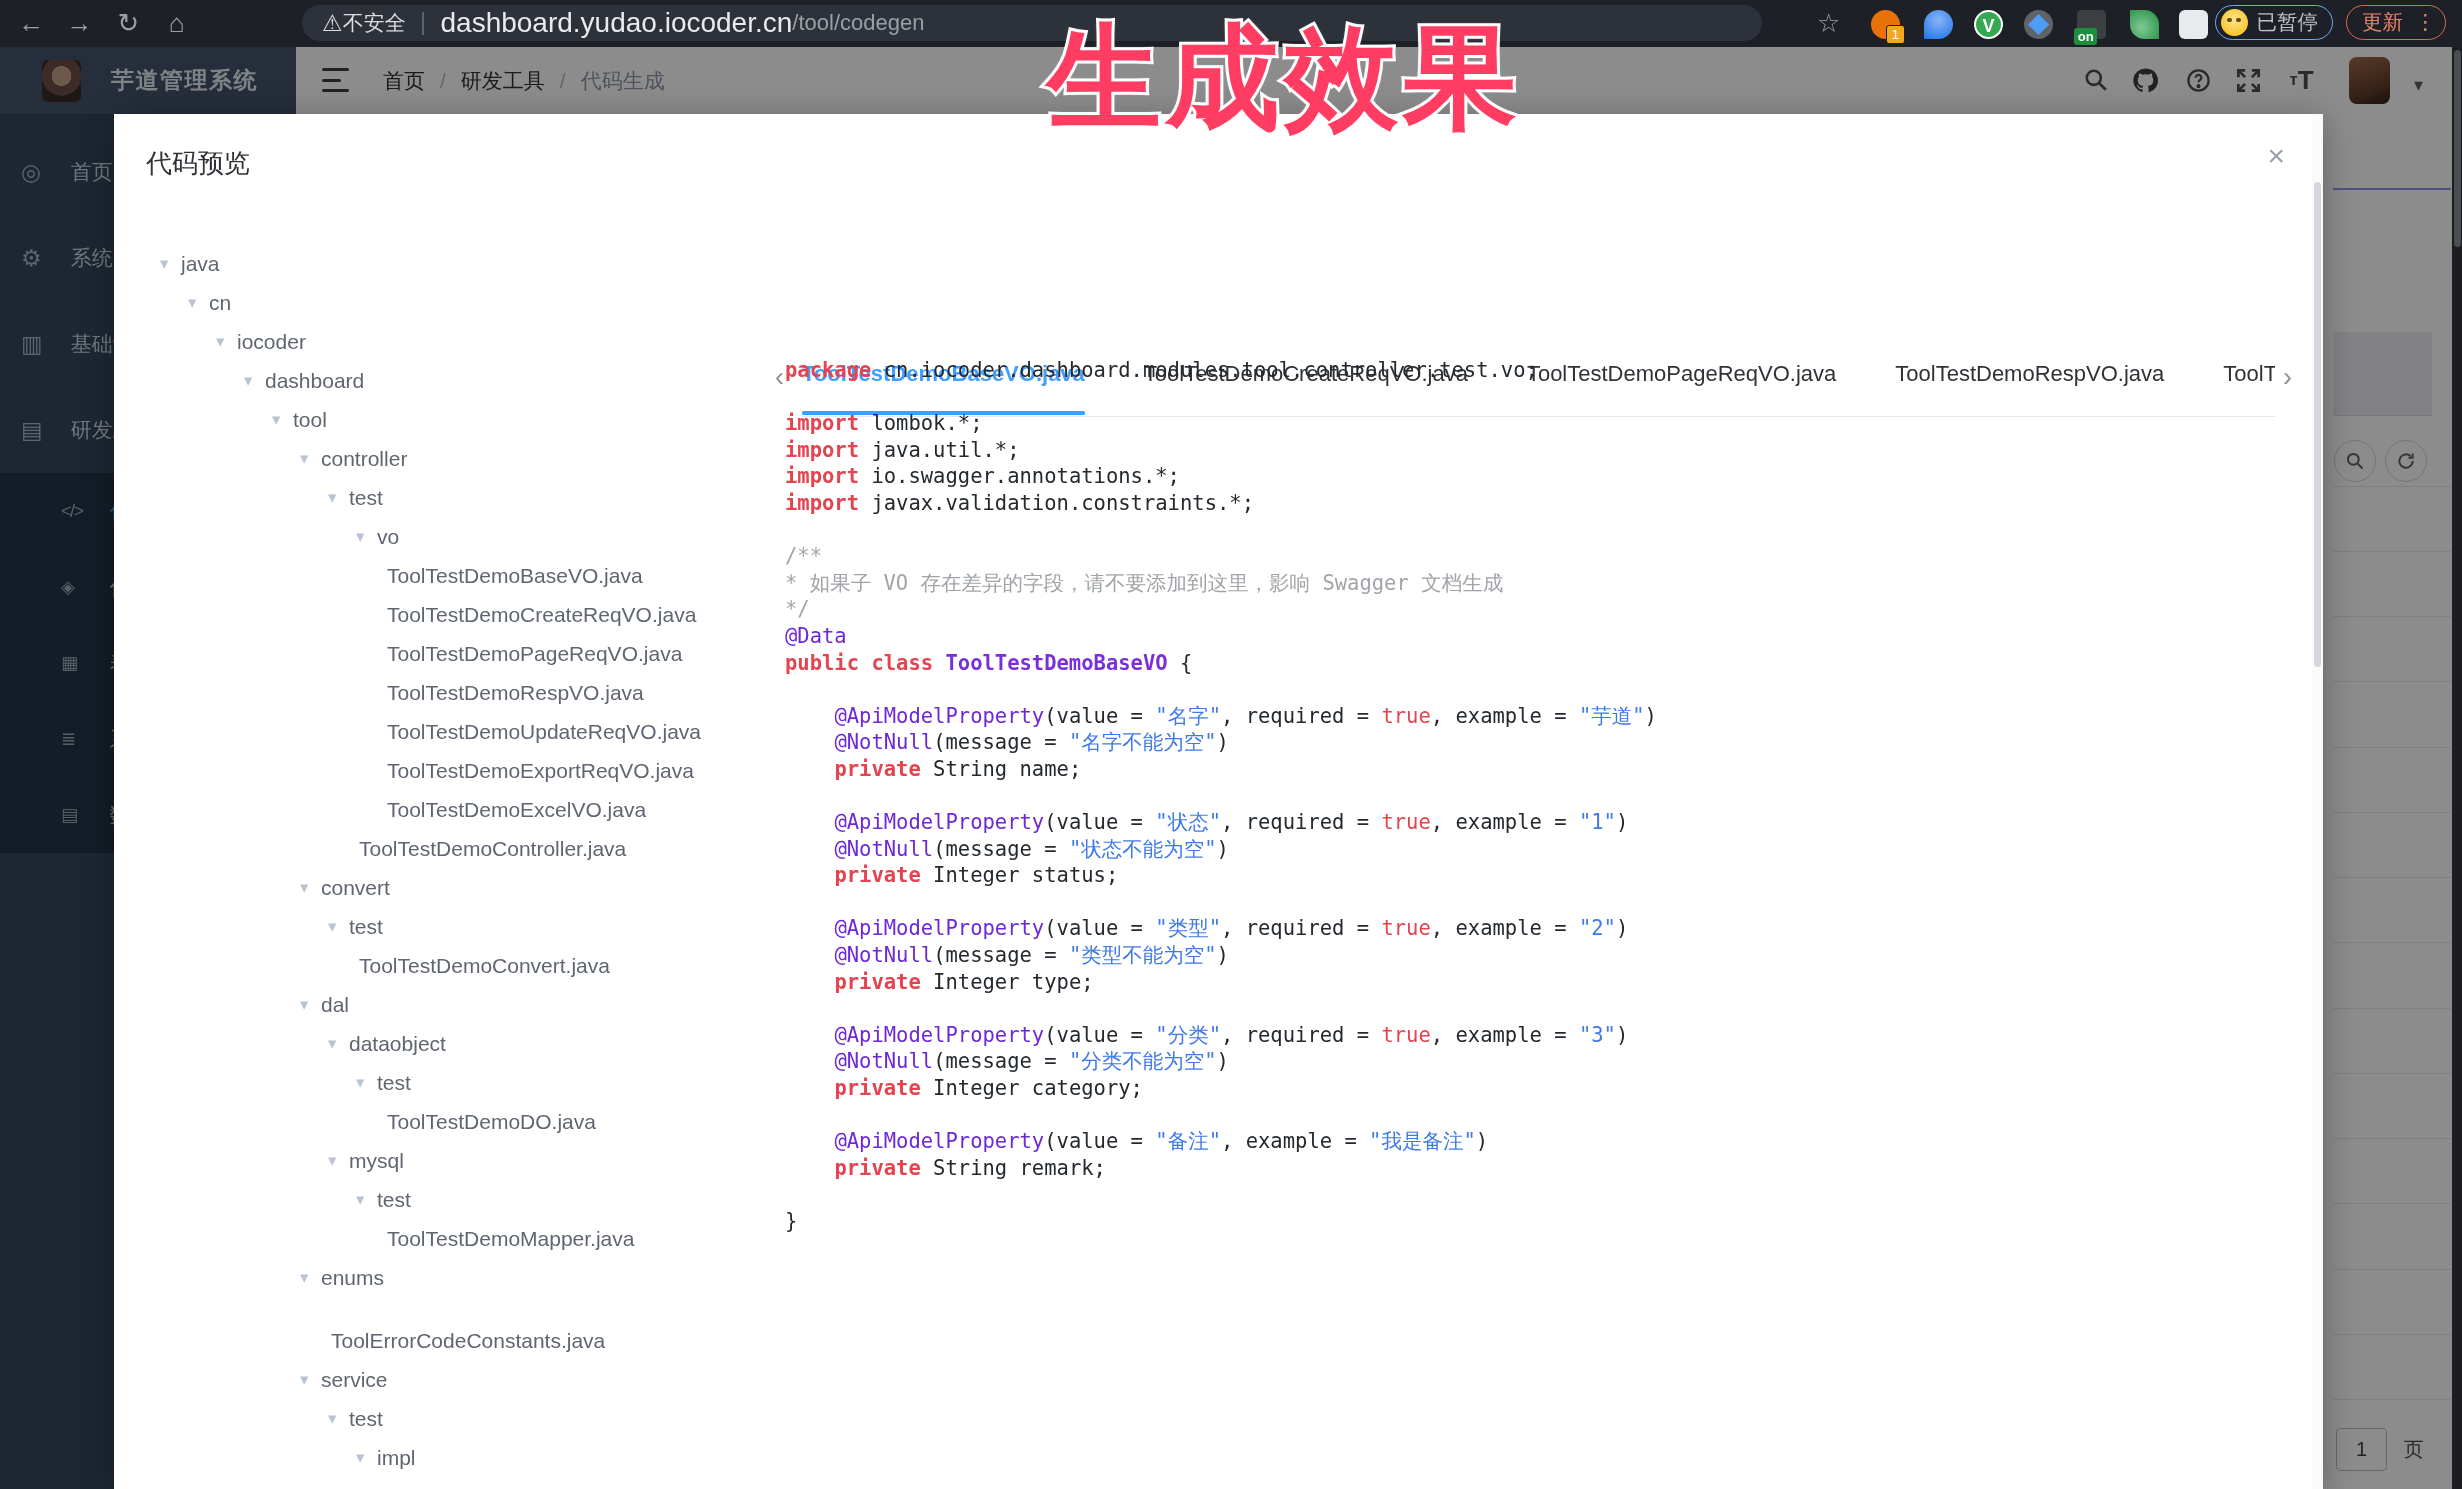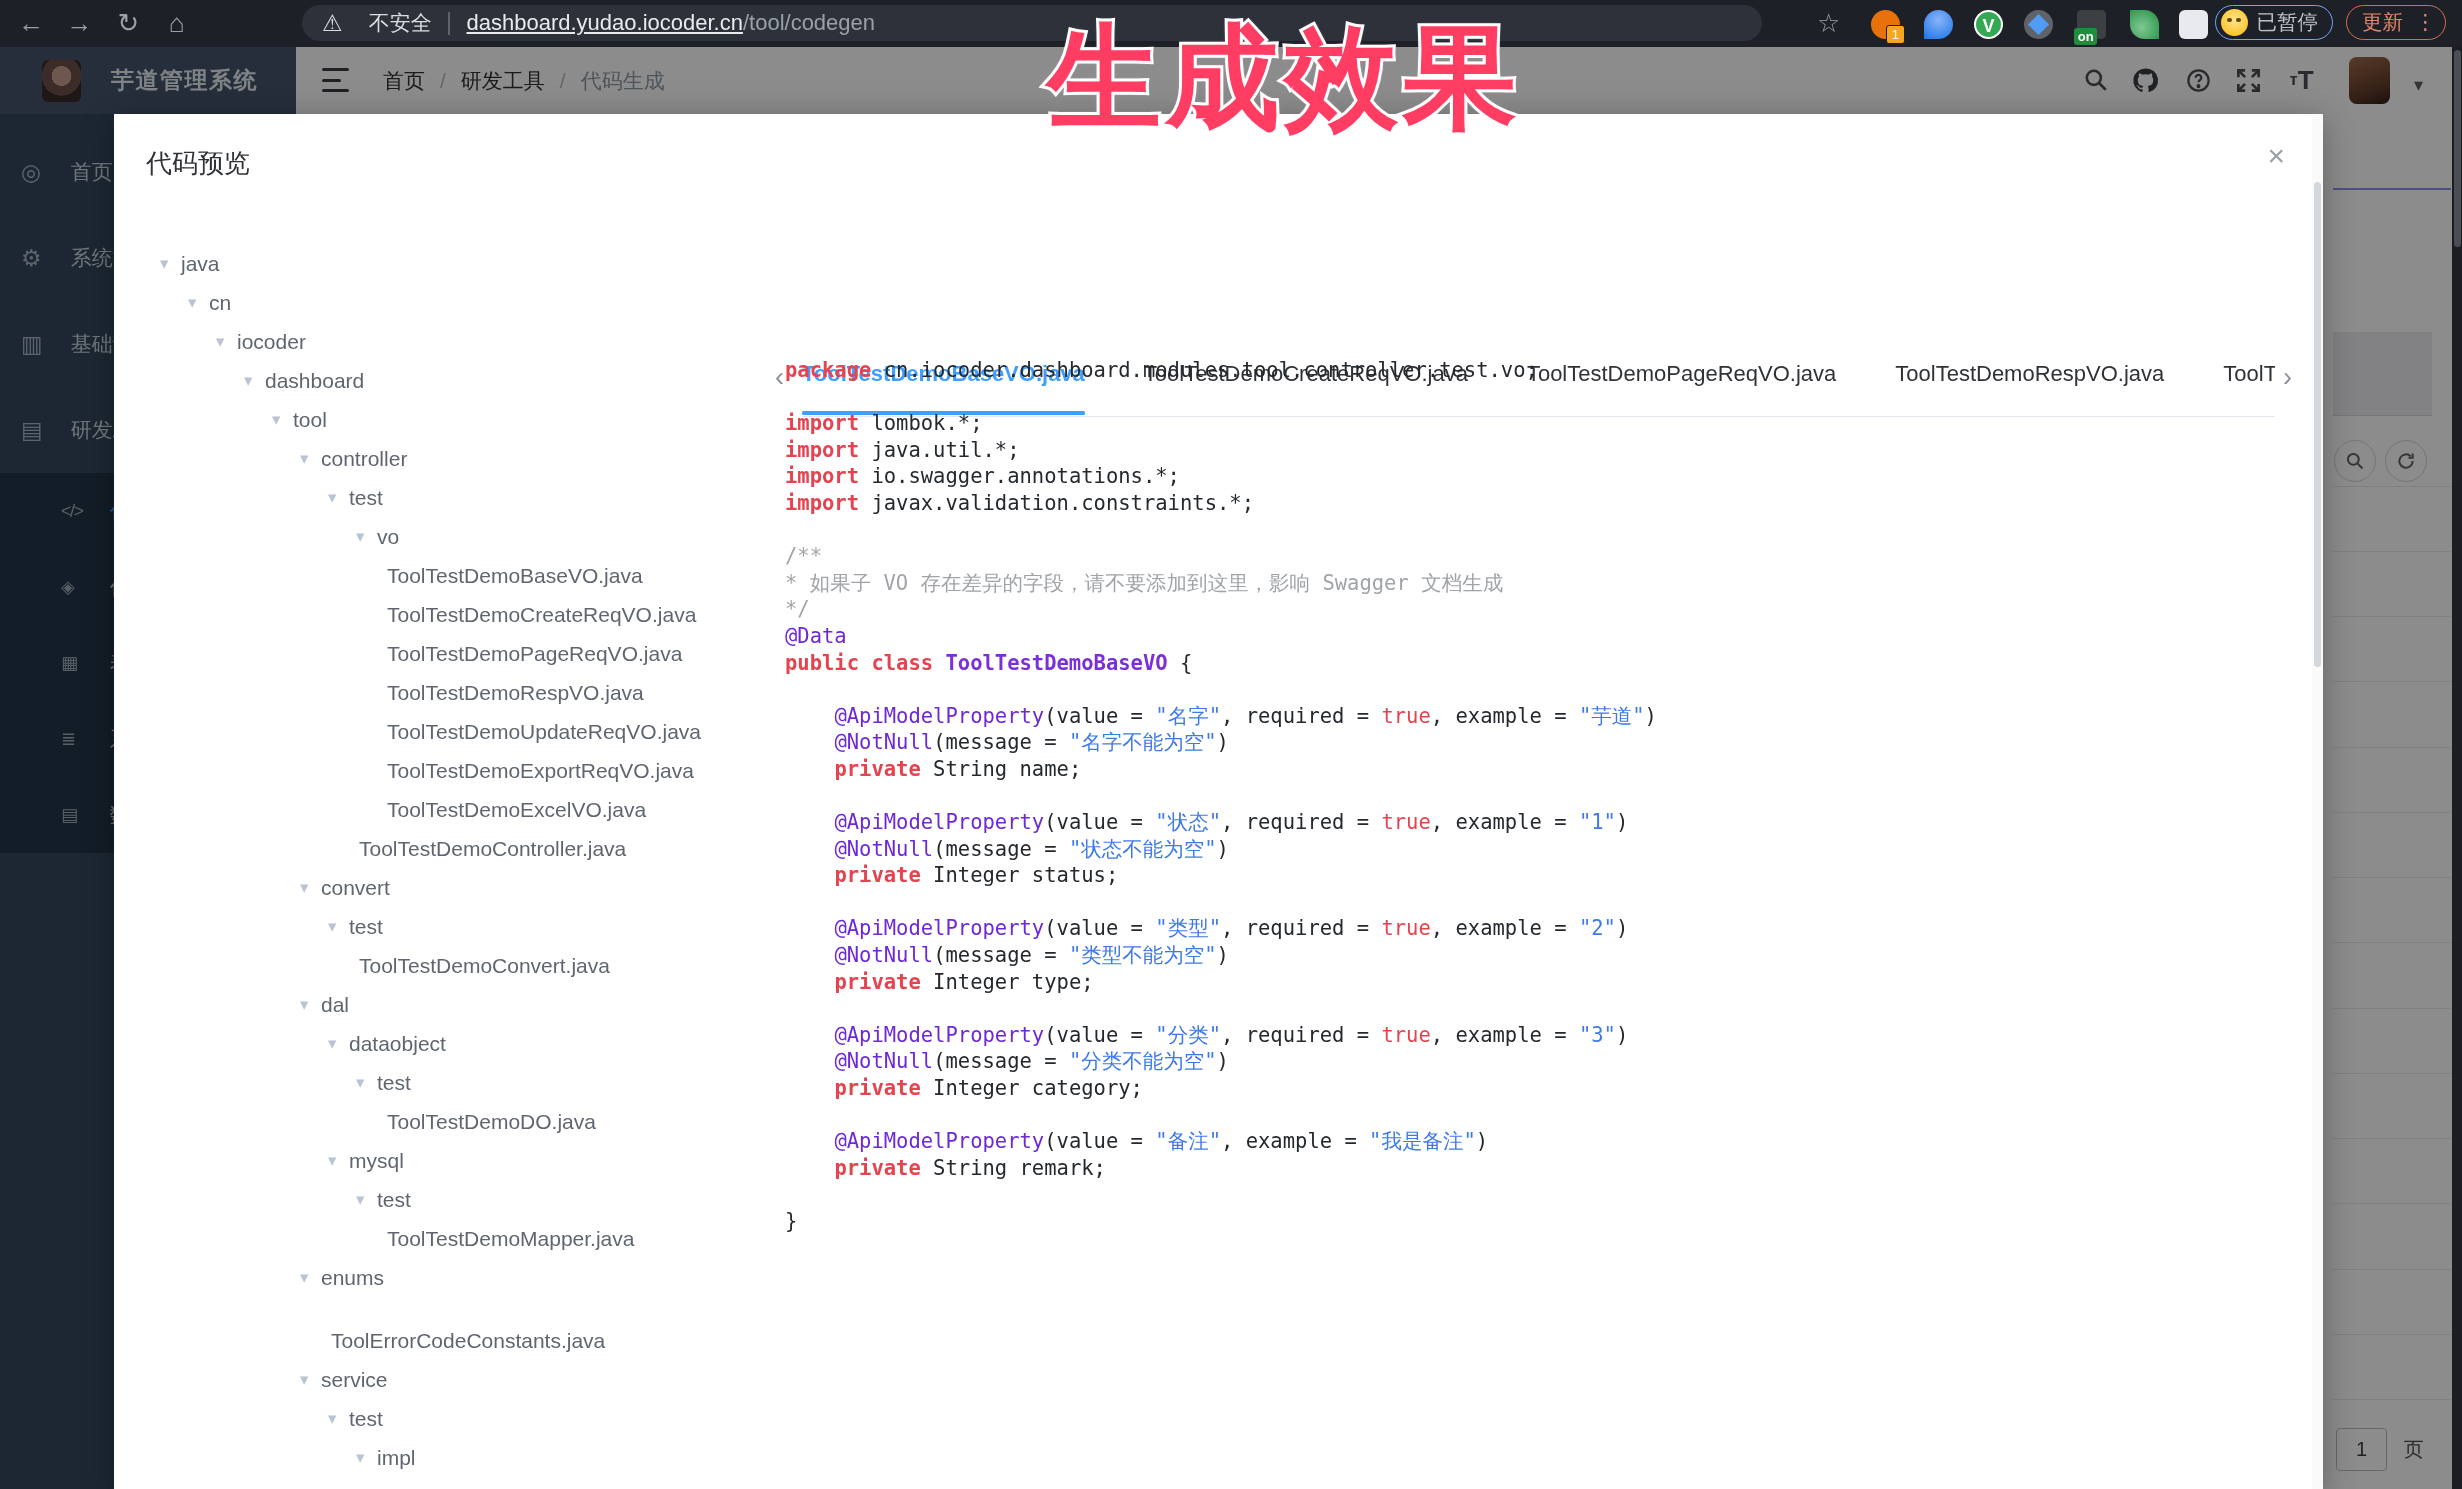--- a/index.html
+++ b/index.html
@@ -6,23 +6,23 @@
   #screen{position:relative;width:2462px;height:1490px;overflow:hidden;
     font-family:"Liberation Sans","DejaVu Sans",sans-serif;background:#fff;}
 
   
   #browser-bar{position:absolute;left:0;top:0;width:2462px;height:47px;background:#1d2026;z-index:40;}
   .nav-ic{position:absolute;top:6px;width:35px;height:35px;color:#9aa0a6;font-size:26px;
     display:flex;align-items:center;justify-content:center;border-radius:50%;}
   #url-pill{position:absolute;left:302px;top:5.3px;width:1460px;height:36px;border-radius:18px;
     background:#2d3139;display:flex;align-items:center;color:#e8eaed;}
   #url-pill .warn{font-size:23px;color:#dadce0;margin-left:20px;}
-  #url-pill .warn-txt{font-size:21px;color:#dadce0;margin-left:26px;}
+  #url-pill .warn-txt{font-size:21px;color:#dadce0;margin-left:0;}
   #url-pill .div{width:1.5px;height:23px;background:#5f6368;margin:0 16.7px;}
-  #url-pill .host{font-size:22px;color:#e8eaed;text-decoration:underline;}
+  #url-pill .host{font-size:28px;color:#e8eaed;}
   #url-pill .path{font-size:22px;color:#9aa0a6;}
   .ext{position:absolute;top:10px;width:29px;height:29px;border-radius:50%;}
   #ext-star{color:#9aa0a6;font-size:26px;top:7.6px;}
   #ext-badge1{background:#e8710a;}
   #ext-badge1 .bdg{position:absolute;right:-4.6px;bottom:-4.6px;background:#f5a623;color:#fff;
     font-size:13.7px;padding:0.8px 4.6px;border-radius:3px;border:1.5px solid #1d2026;}
   #ext-pin{background:radial-gradient(circle at 50% 35%,#8ab4f8,#1a73e8);border-radius:50% 50% 50% 0;}
   #ext-v{background:#34a853;color:#fff;font-size:18px;font-weight:bold;text-align:center;line-height:29px;border:2.3px solid #fff;box-sizing:border-box;}
   #ext-dia{background:#5f6368;}
   #ext-dia:after{content:"";position:absolute;left:6.8px;top:6.8px;width:15px;height:15px;background:#4f9cf5;transform:rotate(45deg);}

